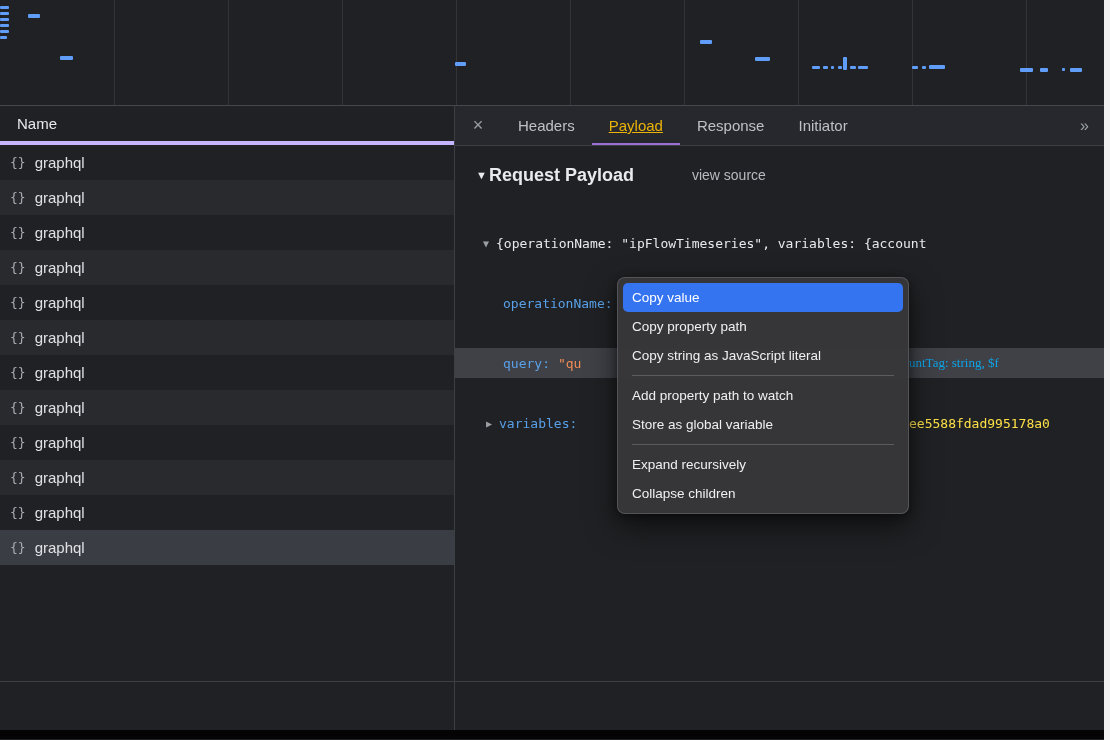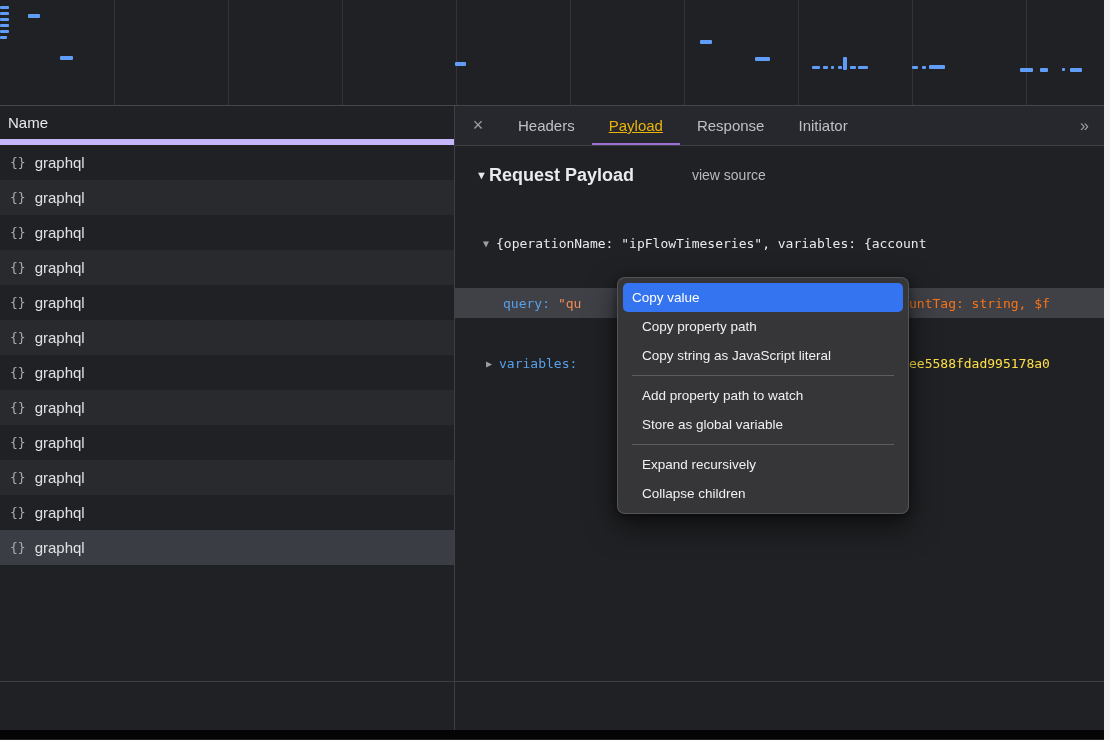--- a/index.html
+++ b/index.html
@@ -8,21 +8,21 @@
   .app { position: absolute; left: 0; top: 0; width: 1104px; height: 740px; background: #202124; color: #e8eaed; }
 
   
   .overview { position: relative; height: 106px; background: #202124; border-bottom: 1px solid #45474b; overflow: hidden; }
   .gridline { position: absolute; top: 0; bottom: 0; width: 1px; background: #32343a; }
   .ovbar { position: absolute; background: #5f9df8; border-radius: 1px; }
 
   
   .content { display: flex; height: 575px; }
   .left { width: 455px; border-right: 1px solid #3c4043; display: flex; flex-direction: column; background: #202124; }
-  .name-header { height: 39px; border-bottom: 6px solid #c4b5fd; display: flex; align-items: center; padding-left: 8px; font-size: 15px; color: #e8eaed; }
+  .name-header { height: 39px; border-bottom: 4px solid #c4b5fd; display: flex; align-items: center; padding-left: 17px; font-size: 15px; color: #e8eaed; }
   .rows { flex: 1; overflow: hidden; }
   .nrow { height: 35px; display: flex; align-items: center; padding-left: 10px; gap: 9px; font-size: 15px; color: #dfe1e5; }
   .nrow.alt { background: #292a2e; }
   .nrow.sel { background: #3b3d44; }
   .ricon { font-family: "DejaVu Sans Mono", monospace; font-size: 13px; color: #a8adb3; }
 
   
   .right { flex: 1; min-width: 0; display: flex; flex-direction: column; background: #202124; overflow: hidden; }
   .tabbar { height: 40px; border-bottom: 1px solid #3c4043; display: flex; align-items: stretch; background: #27282d; }
   .tab-close { width: 46px; display: flex; align-items: center; justify-content: center; color: #9aa0a6; font-size: 18px; cursor: default; }
@@ -39,33 +39,33 @@
   .tree { font-family: "DejaVu Sans Mono", monospace; font-size: 13px; margin-top: 8px; white-space: pre; }
   .tline { height: 30px; display: flex; align-items: center; position: relative; }
   .tline .twisty { color: #9aa0a6; font-size: 10px; margin-right: 7px; }
   .l-summary { padding-left: 28px; color: #e8eaed; }
   .l-child { padding-left: 48px; }
   .l-query { background: #3f4147; }
   .l-vars { padding-left: 31px; }
   .key { color: #58a0e8; margin-right: 8px; }
   .str { color: #f28b54; }
   .frag { position: absolute; left: 454px; top: 50%; transform: translateY(-50%); }
-  .frag.str { color: #f97316; }
+  .frag.str { color: #0ea5e9; font-family: Liberation Serif, serif; }
   .frag.preview { color: #fde047; }
 
   
   .bottomstrip { height: 49px; border-top: 1px solid #3c4043; display: flex; background: #202124; }
   .bottomstrip .bleft { width: 455px; border-right: 1px solid #3c4043; }
   .blackbar { height: 9px; background: #040404; }
 
   
   .menu { position: absolute; left: 617px; top: 277px; width: 292px; background: rgba(55,55,58,0.98);
           border: 1px solid rgba(120,120,126,0.45); border-radius: 8px; padding: 5px 0;
           box-shadow: 0 12px 30px rgba(0,0,0,0.55), 0 2px 8px rgba(0,0,0,0.4); z-index: 10; }
-  .mitem { height: 29px; display: flex; align-items: center; padding: 0 24px; font-size: 13.5px; color: #f0f0f2; }
+  .mitem { height: 29px; display: flex; align-items: center; padding: 0 14px; font-size: 13.5px; color: #f0f0f2; }
   .mitem.hl { background: #3574f0; color: #ffffff; border-radius: 5px; margin: 0 5px; padding: 0 9px; }
   .mdivider { height: 1px; background: #5c5c60; margin: 5px 14px; }
 </style>
 </head>
 <body>
 
 <div class="screen">
   <div class="app">
 
     <div class="overview" id="overview">
@@ -179,20 +179,23 @@
           <div class="section-head">
             <span class="head-twisty">▼</span>
             <span class="section-title">Request Payload</span>
             <span class="view-source">view source</span>
           </div>
 
           <div class="tree">
             <div class="tline l-summary">
               <span class="twisty">▼</span><span>{operationName: "ipFlowTimeseries", variables: {account</span>
             </div>
+            <div class="tline l-child">
+              <span class="key">operationName:</span><span class="str">"ipFlowTimeseries"</span>
+            </div>
             <div class="tline l-child l-query">
               <span class="key">query:</span><span class="str">"qu</span>
               <span class="frag str">untTag: string, $f</span>
             </div>
             <div class="tline l-vars">
               <span class="twisty">▶</span><span class="key">variables:</span>
               <span class="frag preview">ee5588fdad995178a0</span>
             </div>
           </div>
         </div>

